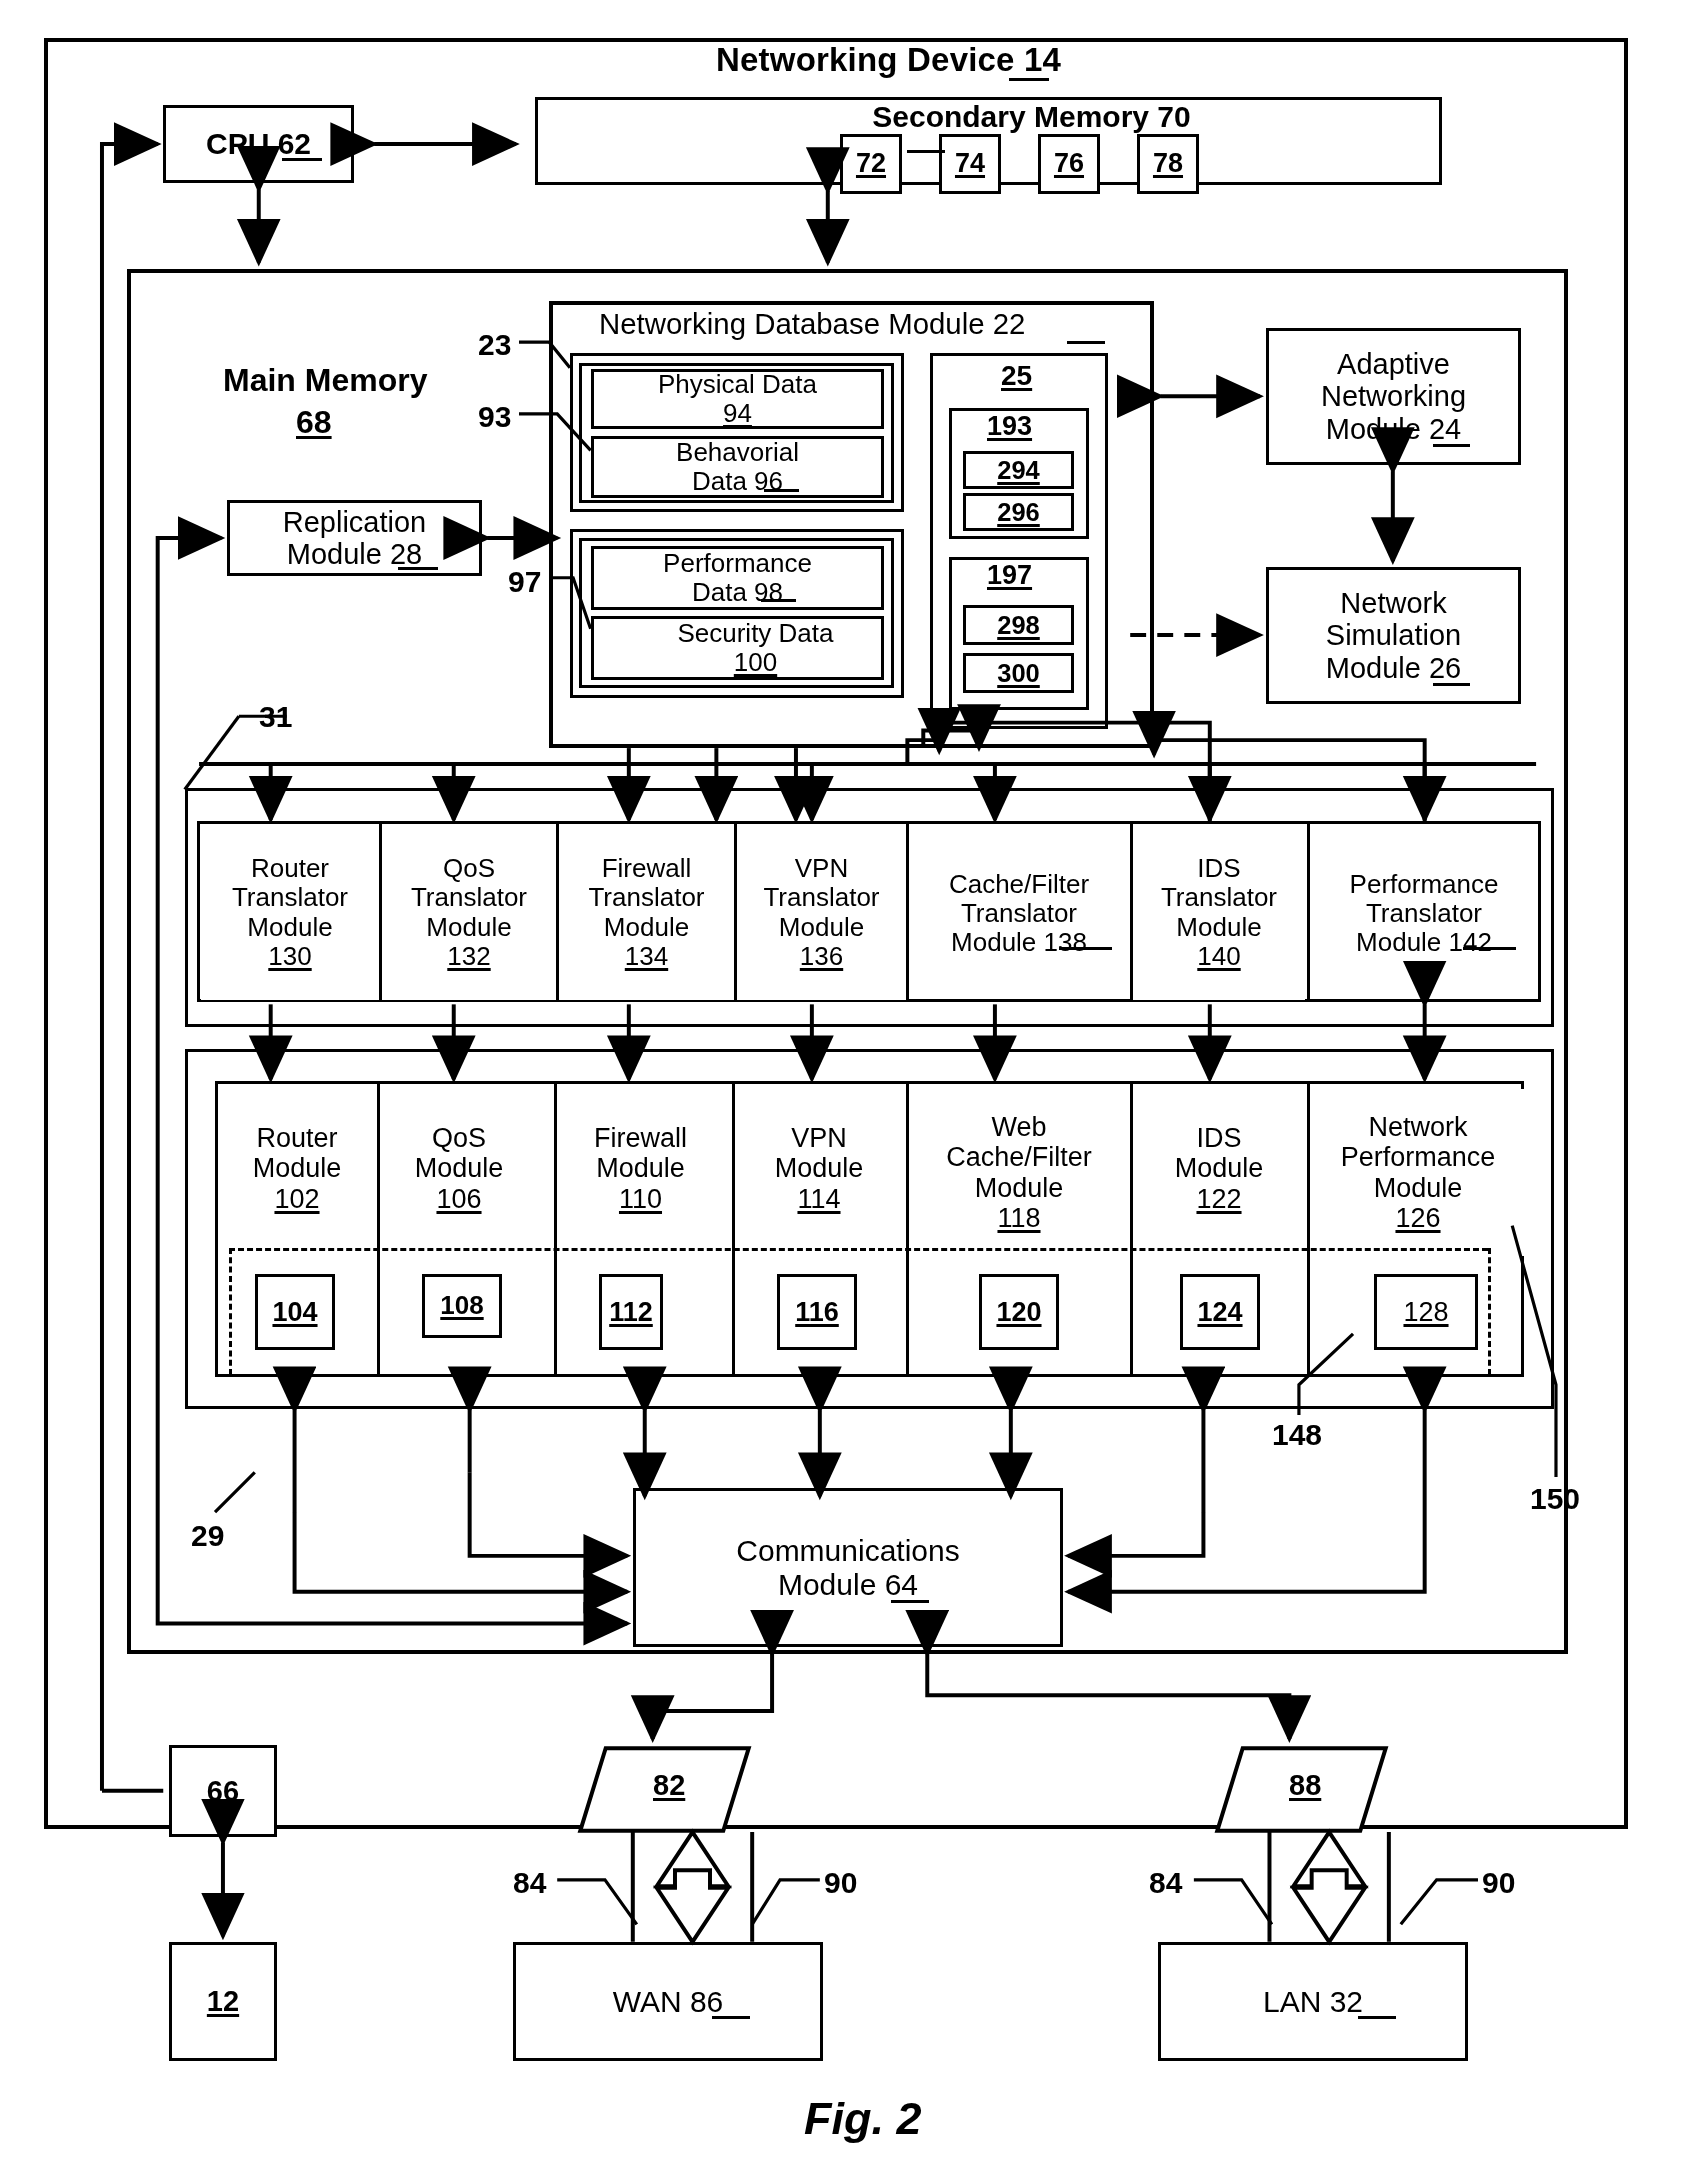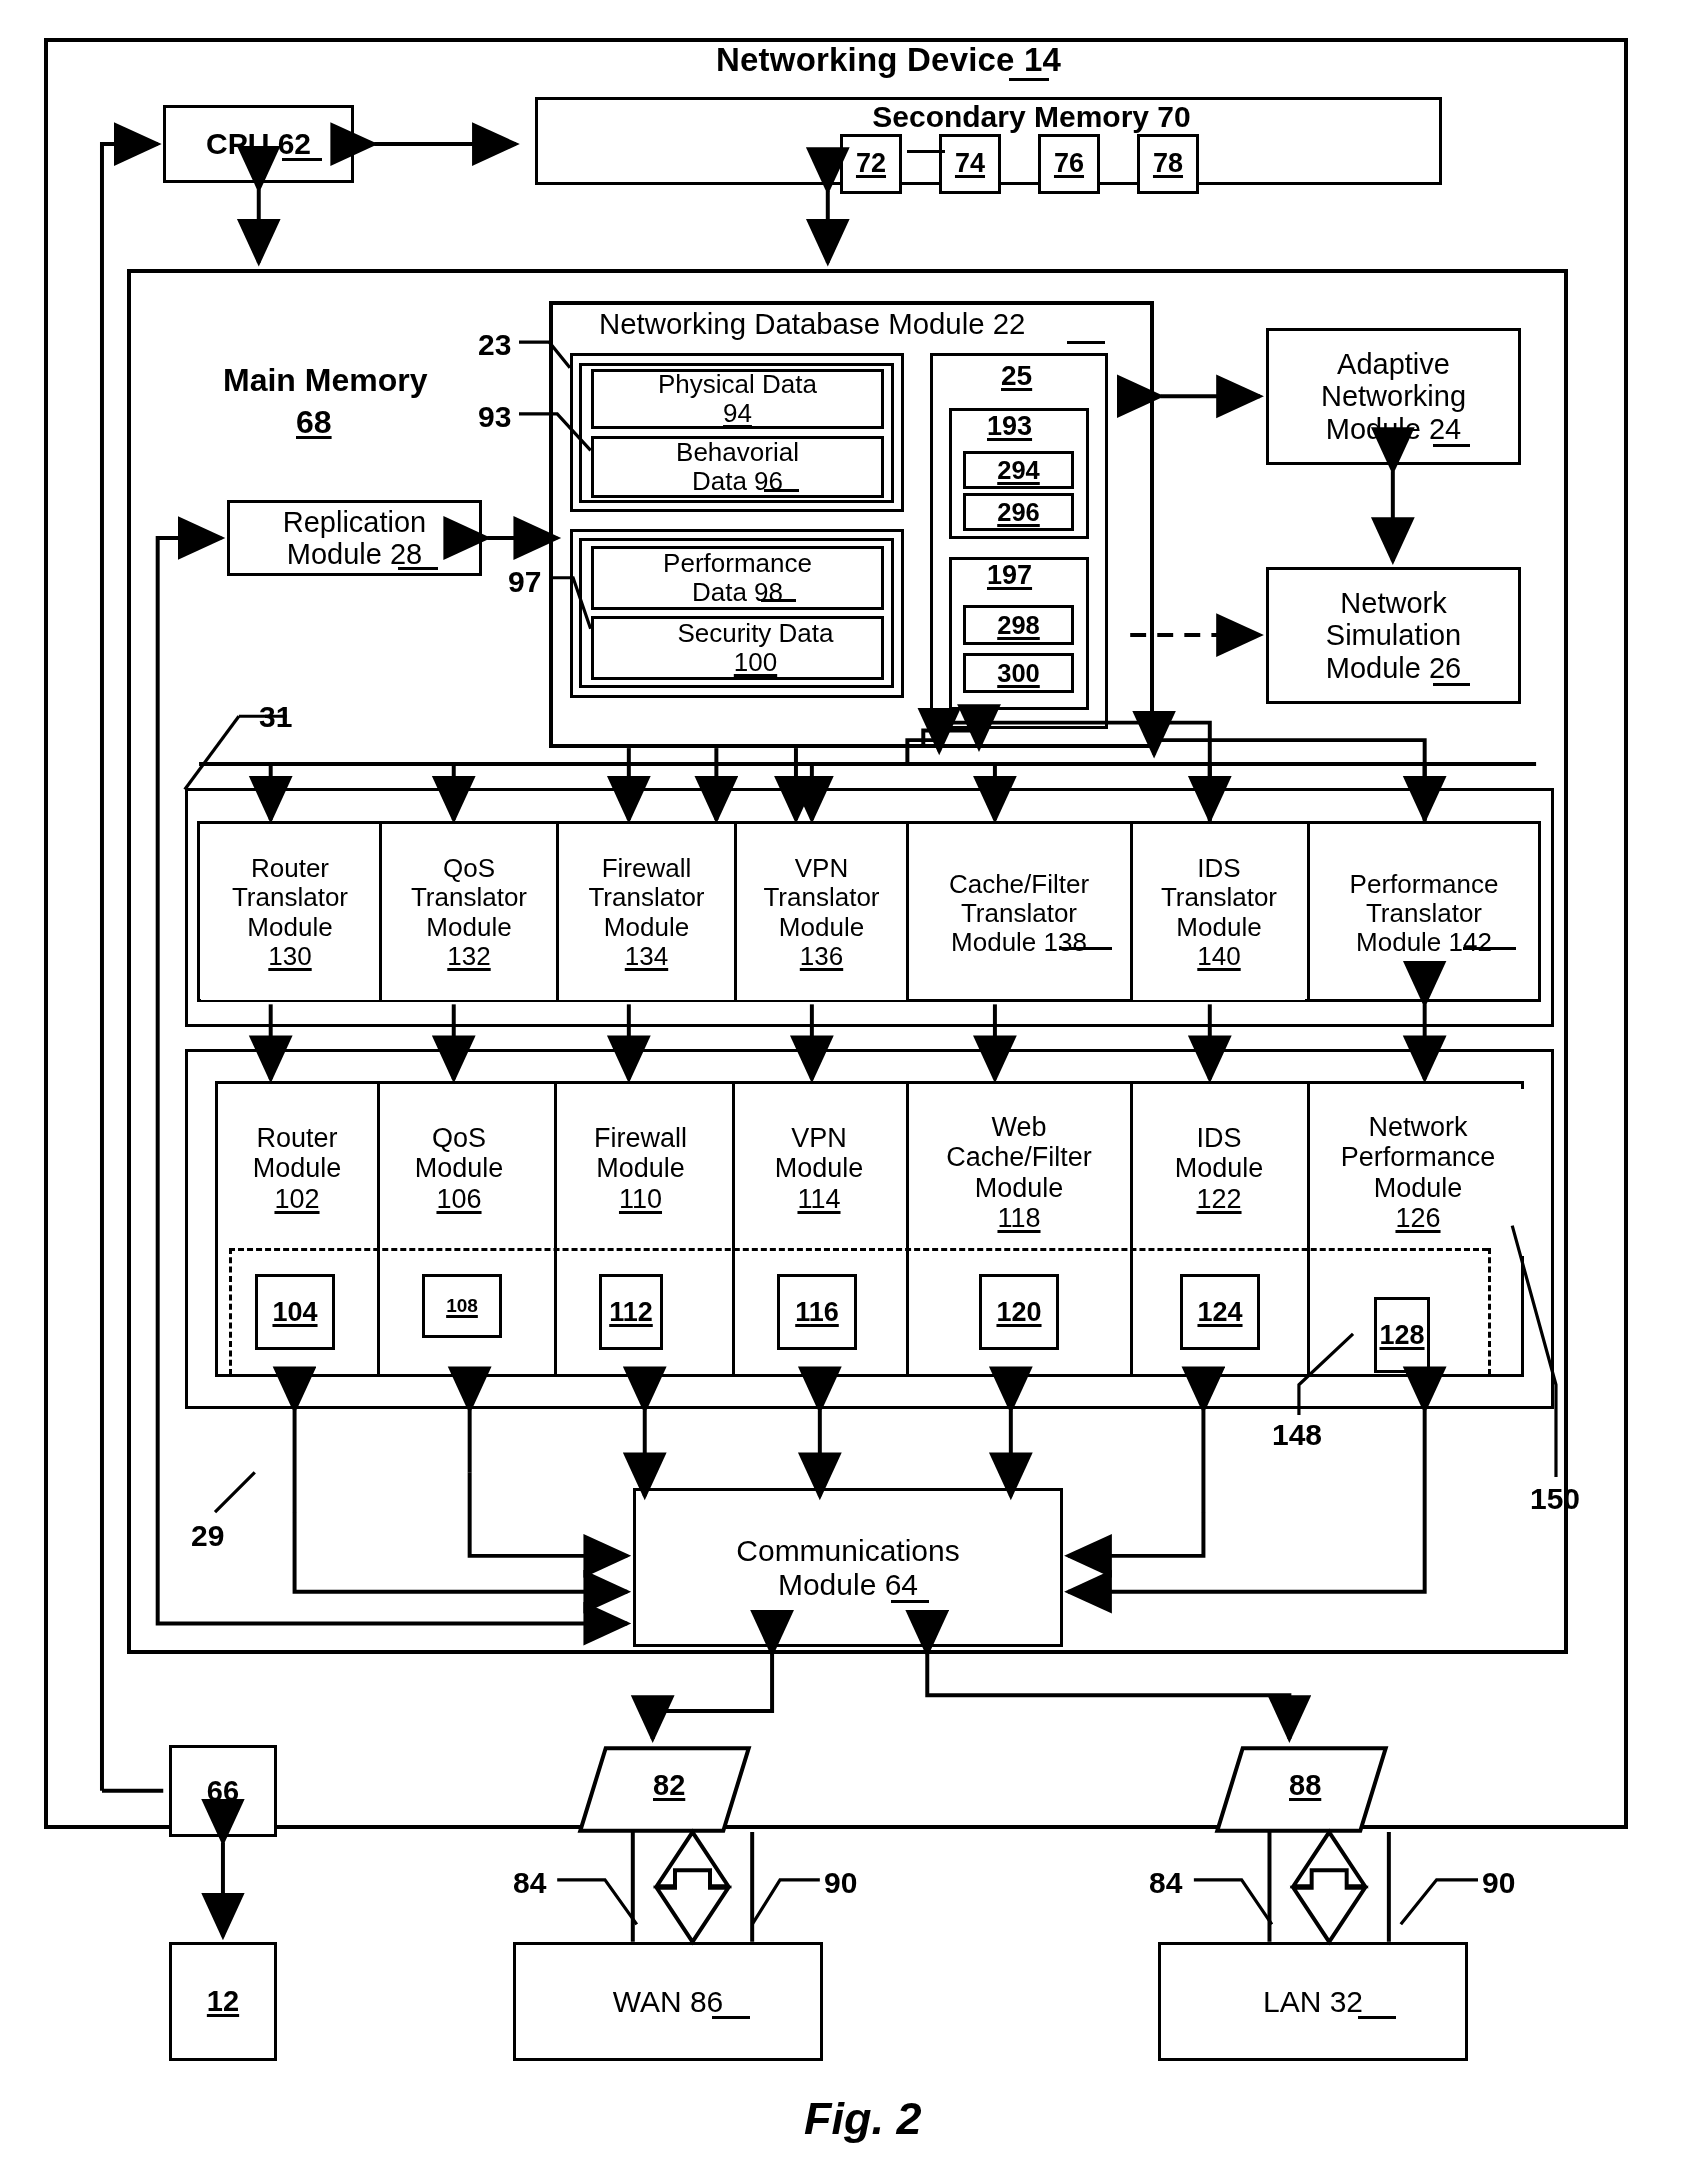--- a/index.html
+++ b/index.html
@@ -277,36 +277,36 @@
   <div class="ln v" style="left:1307px;top:1081px;height:296px;"></div>
 
   <div class="dash-h" style="left:229px;top:1248px;width:1259px;"></div>
   <div class="dash-h" style="left:229px;top:1374px;width:1259px;"></div>
   <div class="dash-v" style="left:229px;top:1248px;height:127px;"></div>
   <div class="dash-v" style="left:1488px;top:1248px;height:127px;"></div>
 
   <div class="box" style="left:255px;top:1274px;width:80px;height:76px;font-size:27px;font-weight:bold;">
     <span class="u">104</span>
   </div>
-  <div class="box" style="left:422px;top:1274px;width:80px;height:64px;font-size:19px;font-weight:bold;">
+  <div class="box" style="left:422px;top:1274px;width:80px;height:64px;font-size:26px;font-weight:bold;">
     <span class="u">108</span>
   </div>
   <div class="box" style="left:599px;top:1274px;width:64px;height:76px;font-size:27px;font-weight:bold;text-align:right;">
     <span class="u">112</span>
   </div>
   <div class="box" style="left:777px;top:1274px;width:80px;height:76px;font-size:27px;font-weight:bold;">
     <span class="u">116</span>
   </div>
   <div class="box" style="left:979px;top:1274px;width:80px;height:76px;font-size:27px;font-weight:bold;">
     <span class="u">120</span>
   </div>
   <div class="box" style="left:1180px;top:1274px;width:80px;height:76px;font-size:27px;font-weight:bold;">
     <span class="u">124</span>
   </div>
-  <div class="box" style="left:1374px;top:1274px;width:56px;height:76px;font-size:27px;font-weight:bold;margin-top:23px;">
+  <div class="box" style="left:1374px;top:1274px;width:104px;height:76px;font-size:27px;font-weight:normal;">
     <span class="u">128</span>
   </div>
 
   <div class="box" style="left:633px;top:1488px;width:430px;height:159px;font-size:30px;">
     <span class="lbl">Communications</span>
     <span class="lbl">Module  64</span>
   </div>
   <div class="ln h" style="left:891px;top:1600px;width:38px;"></div>
 
   <div class="box" style="left:169px;top:1745px;width:108px;height:92px;font-size:29px;font-weight:bold;">

